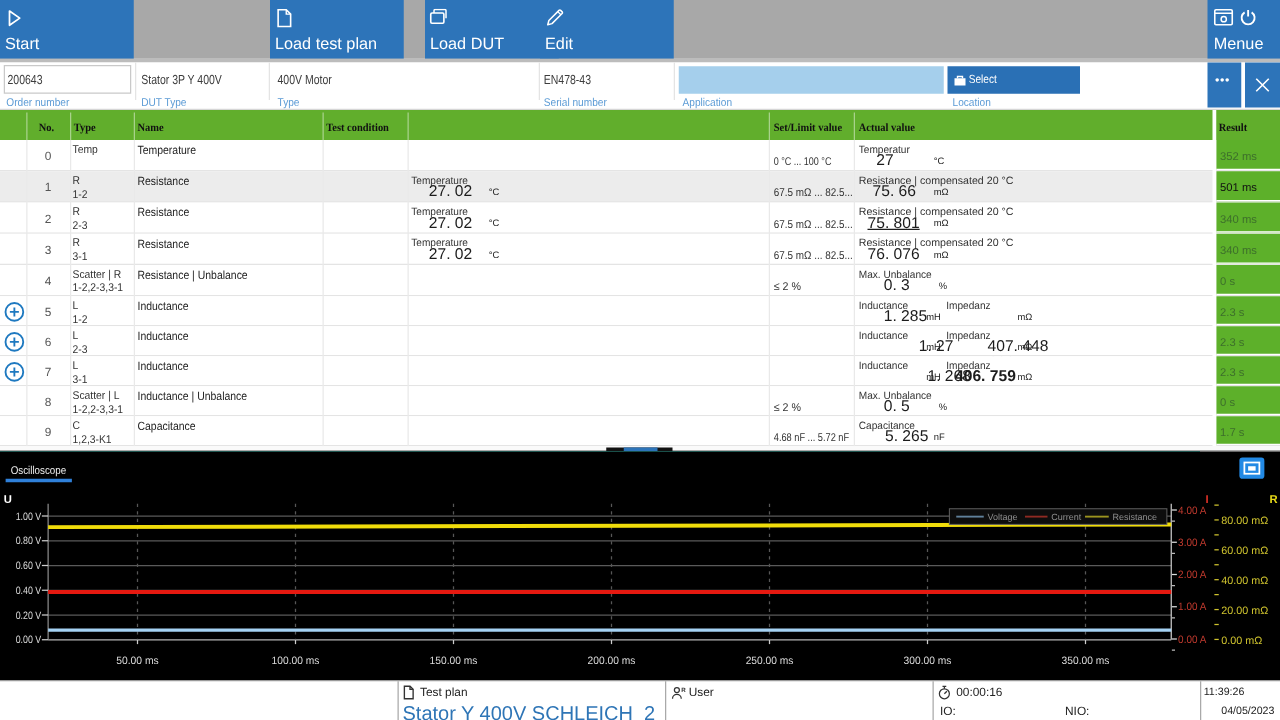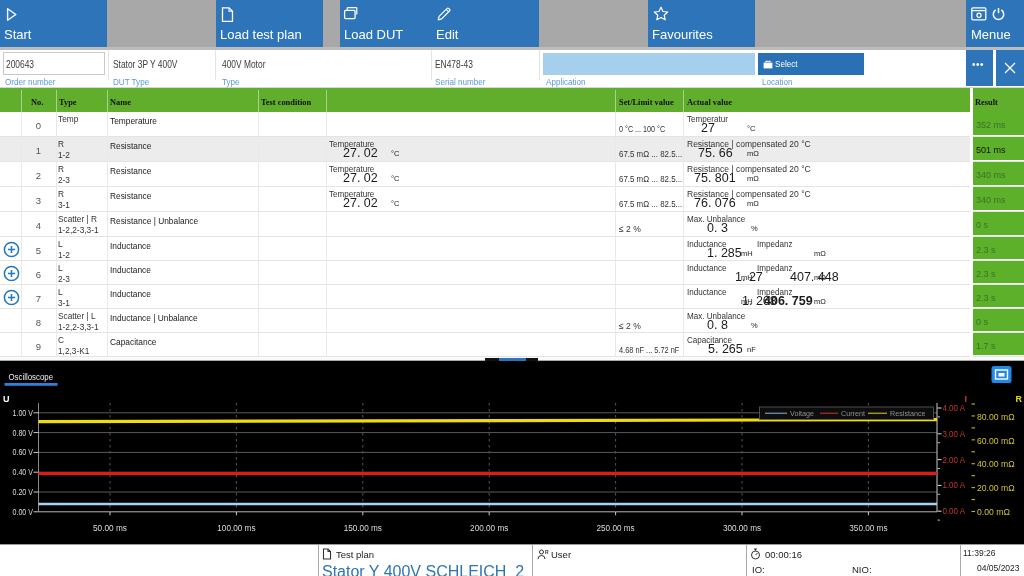--- a/index.html
+++ b/index.html
@@ -58,26 +58,20 @@
           <rect x="1.6" y="3.4" width="10.5" height="8.2" rx="1" fill="none" stroke="#fff" stroke-width="1.3"></rect>
         </svg>
       <span class="lbl">Load DUT</span>
     </div>
     <div class="tbtn" style="left:432px;width:107px;">
       <svg width="16" height="16" viewBox="0 0 16 16" style="left:4px;top:5.5px;">
           <path d="M2.2 13.8 l0.9-3.4 8.1-8.1 a0.9 0.9 0 0 1 1.3 0 l1.2 1.2 a0.9 0.9 0 0 1 0 1.3 l-8.1 8.1 z" fill="none" stroke="#fff" stroke-width="1.2" stroke-linejoin="round"></path>
           <path d="M10.2 3.3 l2.5 2.5" stroke="#fff" stroke-width="1.1"></path>
         </svg>
       <span class="lbl">Edit</span>
-    </div>
-    <div class="tbtn" style="left:648px;width:107px;">
-      <svg width="16" height="16" viewBox="0 0 16 16" style="left:5px;top:6px;">
-          <path d="M8 1.2 l2 4.3 4.7.5 -3.5 3.2 1 4.6 L8 11.4 3.8 13.8 4.8 9.2 1.3 6 6 5.5 Z" fill="none" stroke="#fff" stroke-width="1.2" stroke-linejoin="round"></path>
-        </svg>
-      <span class="lbl">Favourites</span>
     </div>
     <div class="tbtn" style="left:966px;width:58px;">
       <svg width="16" height="14" viewBox="0 0 16 14" style="left:5px;top:7px;">
           <rect x="0.8" y="0.8" width="14" height="12" rx="1" fill="none" stroke="#fff" stroke-width="1.3"></rect>
           <path d="M0.8 3.6 h14" stroke="#fff" stroke-width="1.3"></path>
           <circle cx="8" cy="8.3" r="2.1" fill="none" stroke="#fff" stroke-width="1.2"></circle>
         </svg>
       <svg width="15" height="15" viewBox="0 0 15 15" style="left:25px;top:6.5px;">
           <path d="M7.5 1 v5.2" stroke="#fff" stroke-width="1.5"></path>
           <path d="M4.7 2.9 a5.2 5.2 0 1 0 5.6 0" fill="none" stroke="#fff" stroke-width="1.5"></path>
@@ -171,21 +165,21 @@
       </div>
   <div class="row" style="top:50px;height:25px;background:#fff;">
         <div class="no">2</div>
         <div class="typ">R<br>2-3</div>
         <div class="nam">Resistance</div>
         <div class="lab" style="left:329px;">Temperature</div>
         <div class="big" style="left:343px;">27. 02</div>
         <div class="unit" style="left:391px;">°C</div>
         <div class="setl" style="transform:scaleX(.88);">67.5 mΩ ... 82.5...</div>
         <div class="lab" style="left:687px;transform:none;">Resistance | compensated 20 °C</div>
-        <div class="big" style="left:694px;">75. 801</div>
+        <div class="big" style="left:694px;text-decoration:underline;">75. 801</div>
         <div class="unit" style="left:747px;">mΩ</div>
         <div class="res" style="height:24px;">
           <span style="">340 ms</span>
         </div>
       </div>
   <div class="row" style="top:75px;height:25px;background:#fff;">
         <div class="no">3</div>
         <div class="typ">R<br>3-1</div>
         <div class="nam">Resistance</div>
         <div class="lab" style="left:329px;">Temperature</div>
@@ -264,21 +258,21 @@
         <div class="res" style="height:23px;">
           <span style="">2.3 s</span>
         </div>
       </div>
   <div class="row" style="top:197px;height:24px;background:#fff;">
         <div class="no">8</div>
         <div class="typ">Scatter | L<br>1-2,2-3,3-1</div>
         <div class="nam">Inductance | Unbalance</div>
         <div class="setl">≤ 2 %</div>
         <div class="lab" style="left:687px;">Max. Unbalance</div>
-        <div class="big" style="left:707px;">0. 8</div>
+        <div class="big" style="left:707px;">0. 5</div>
         <div class="unit" style="left:751px;">%</div>
         <div class="res" style="height:23px;">
           <span style="">0 s</span>
         </div>
       </div>
   <div class="row" style="top:221px;height:24px;background:#fff;">
         <div class="no">9</div>
         <div class="typ">C<br>1,2,3-K1</div>
         <div class="nam">Capacitance</div>
         <div class="setl" style="transform:scaleX(.82);">4.68 nF ... 5.72 nF</div>

